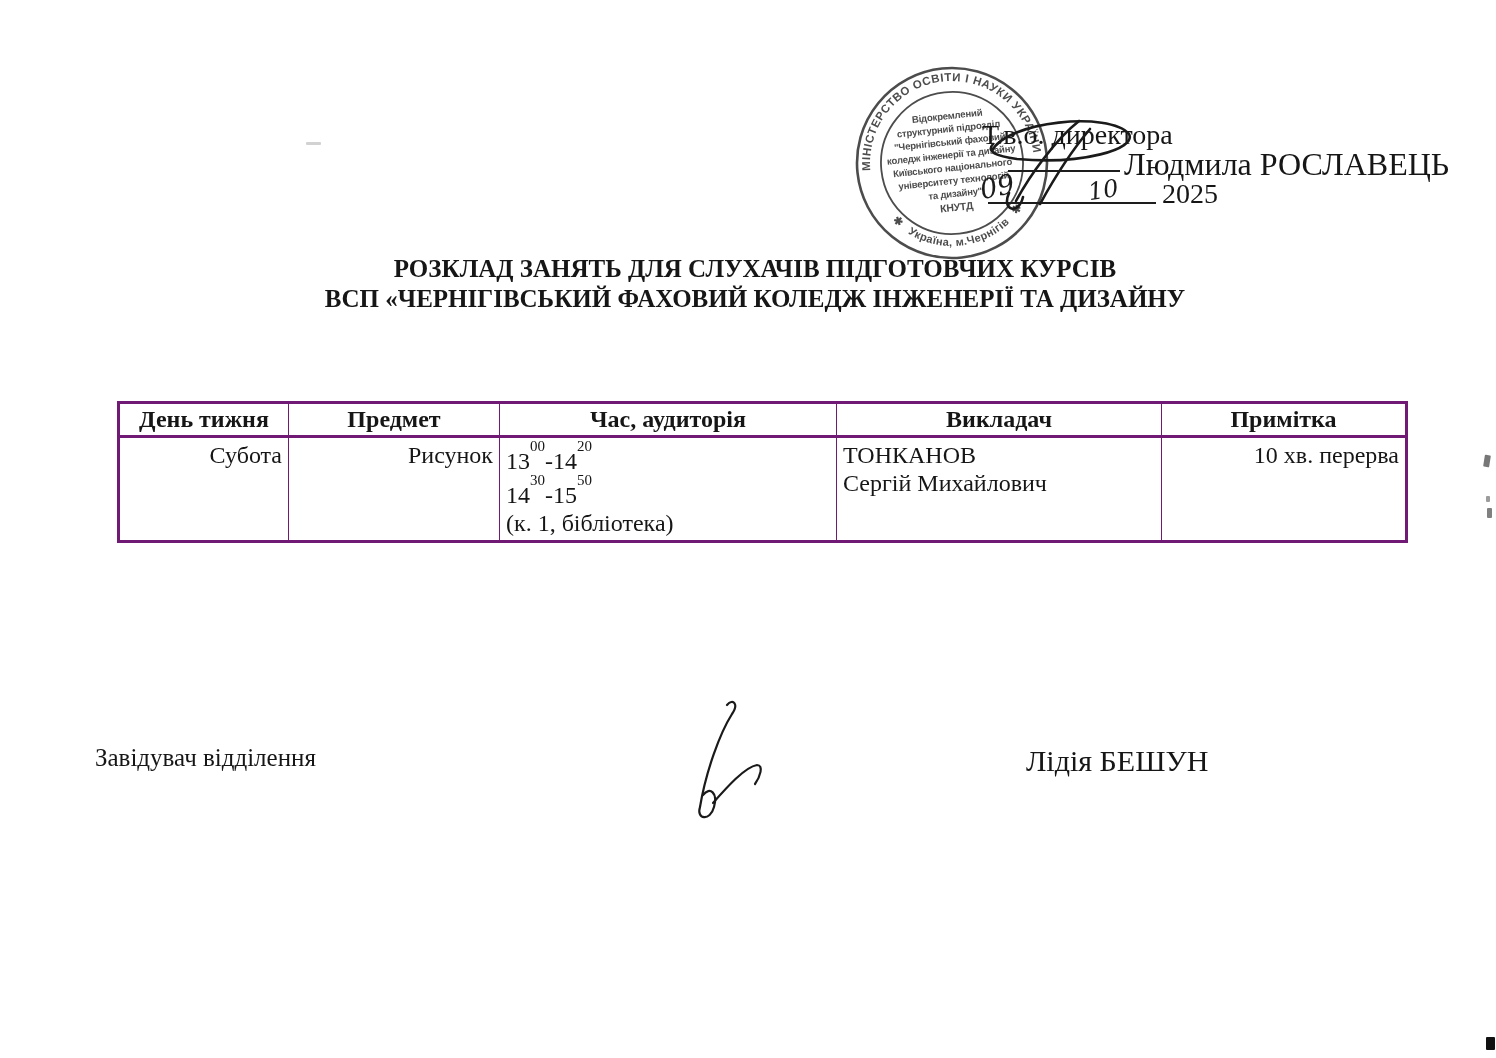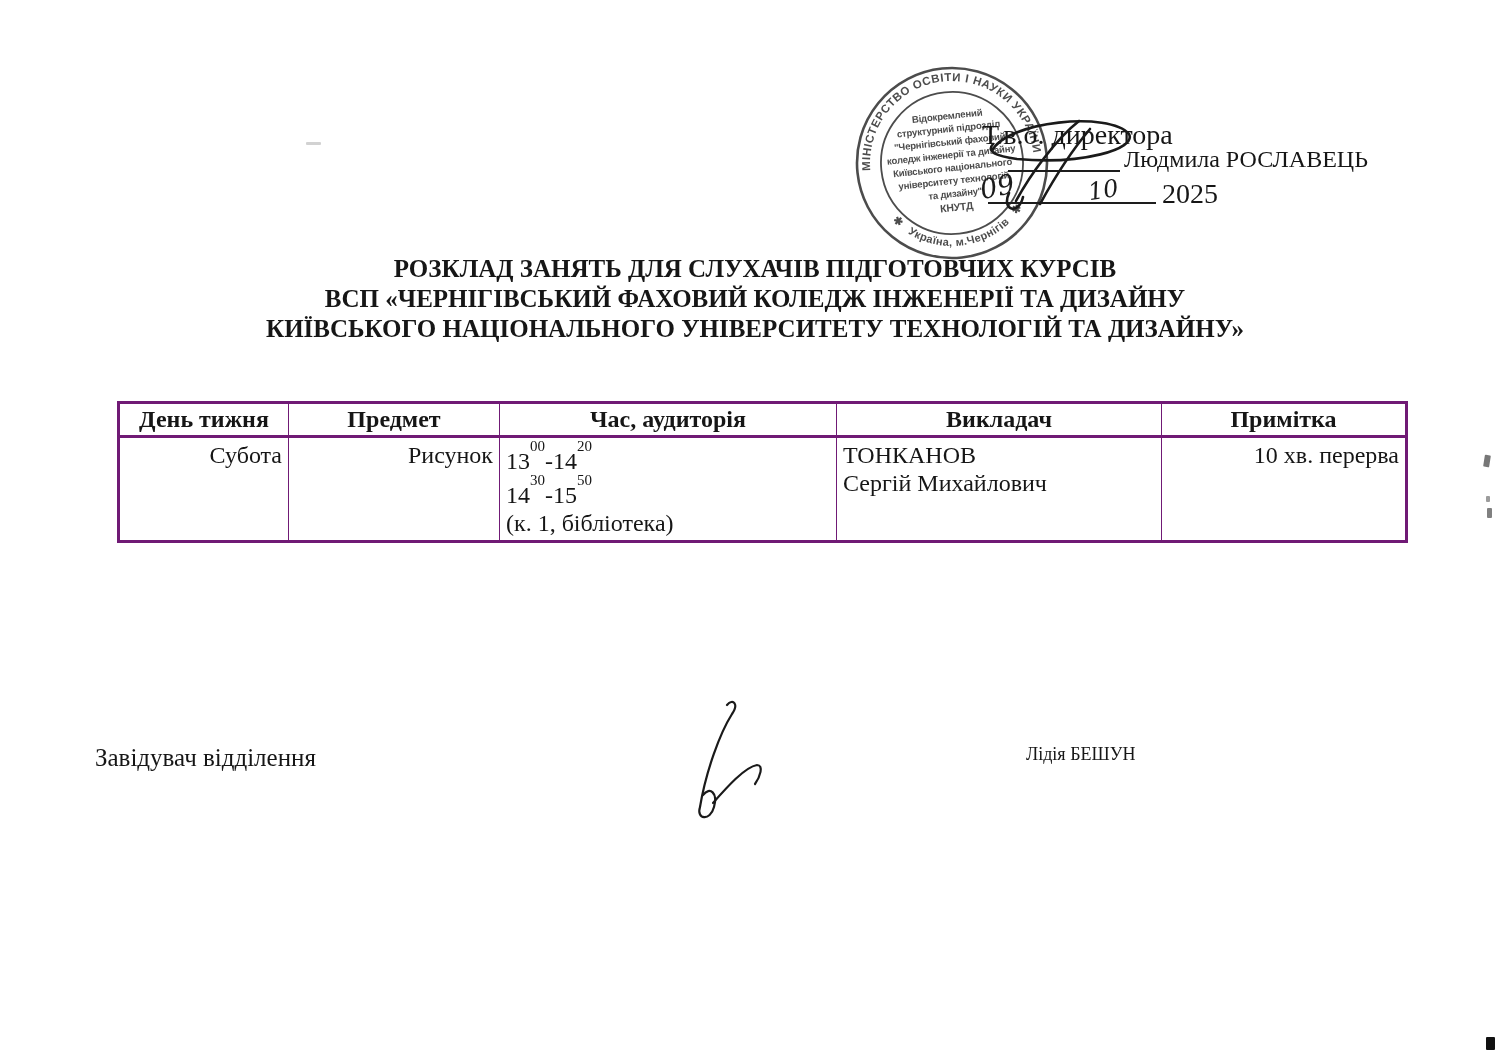--- a/index.html
+++ b/index.html
@@ -9,21 +9,21 @@
     background:#ffffff;
     overflow:hidden;
     font-family:"Liberation Serif", serif;
     color:#161616;
   }
   .abs{position:absolute;}
 
   
   .approve-label{font-size:29px;letter-spacing:.5px;}
   .approve-role{font-size:28px;}
-  .approve-name{font-size:24px;font-family:Liberation Serif, serif;}
+  .approve-name{font-size:32px;font-family:Liberation Serif, serif;}
   .approve-year{font-size:28px;}
   .sig-line{border-bottom:2px solid #1d1d1d;height:0;}
   .handwriting{
     font-family:"DejaVu Serif", serif;
     font-style:italic;
     color:#1b1b1b;
   }
 
   
   .title-block{
@@ -56,21 +56,21 @@
     height:84px;
     padding:3px 6px;
     line-height:28px;
   }
   td.c{text-align:right;}
   td.l{text-align:left;padding-left:8px;}
   .supnum{font-size:15px;position:relative;top:-9px;letter-spacing:0;}
 
   
   .footer-role{font-size:25px;}
-  .footer-name{font-size:18px;}
+  .footer-name{font-size:30px;}
 
   
   .stamp{opacity:.92;}
 
   
   .speck{position:absolute;background:#4a4a4a;border-radius:1px;}
 </style>
 </head>
 <body>
 
@@ -119,21 +119,20 @@
       <path d="M 32 46 C 46 16, 150 6, 169 29 C 177 44, 122 60, 57 54 C 36 51, 26 47, 33 39"></path>
       <path d="M 56 96 C 70 70, 96 34, 119 16"></path>
       <path d="M 80 99 C 96 70, 113 44, 130 24"></path>
       <path d="M 49 88 C 41 106, 59 110, 63 92"></path>
     </g>
   </svg>
 
   <div class="abs title-block">
     <div class="title-line">РОЗКЛАД ЗАНЯТЬ ДЛЯ СЛУХАЧІВ ПІДГОТОВЧИХ КУРСІВ</div>
     <div class="title-line">ВСП «ЧЕРНІГІВСЬКИЙ ФАХОВИЙ КОЛЕДЖ ІНЖЕНЕРІЇ ТА ДИЗАЙНУ</div>
-    <div class="title-line">КИЇВСЬКОГО НАЦІОНАЛЬНОГО УНІВЕРСИТЕТУ ТЕХНОЛОГІЙ ТА ДИЗАЙНУ»</div>
   </div>
 
   <table class="schedule">
     <colgroup>
       <col style="width:170px">
         <col style="width:211px">
         <col style="width:337px">
       <col style="width:325px">
         <col style="width:245px">
     </colgroup>

